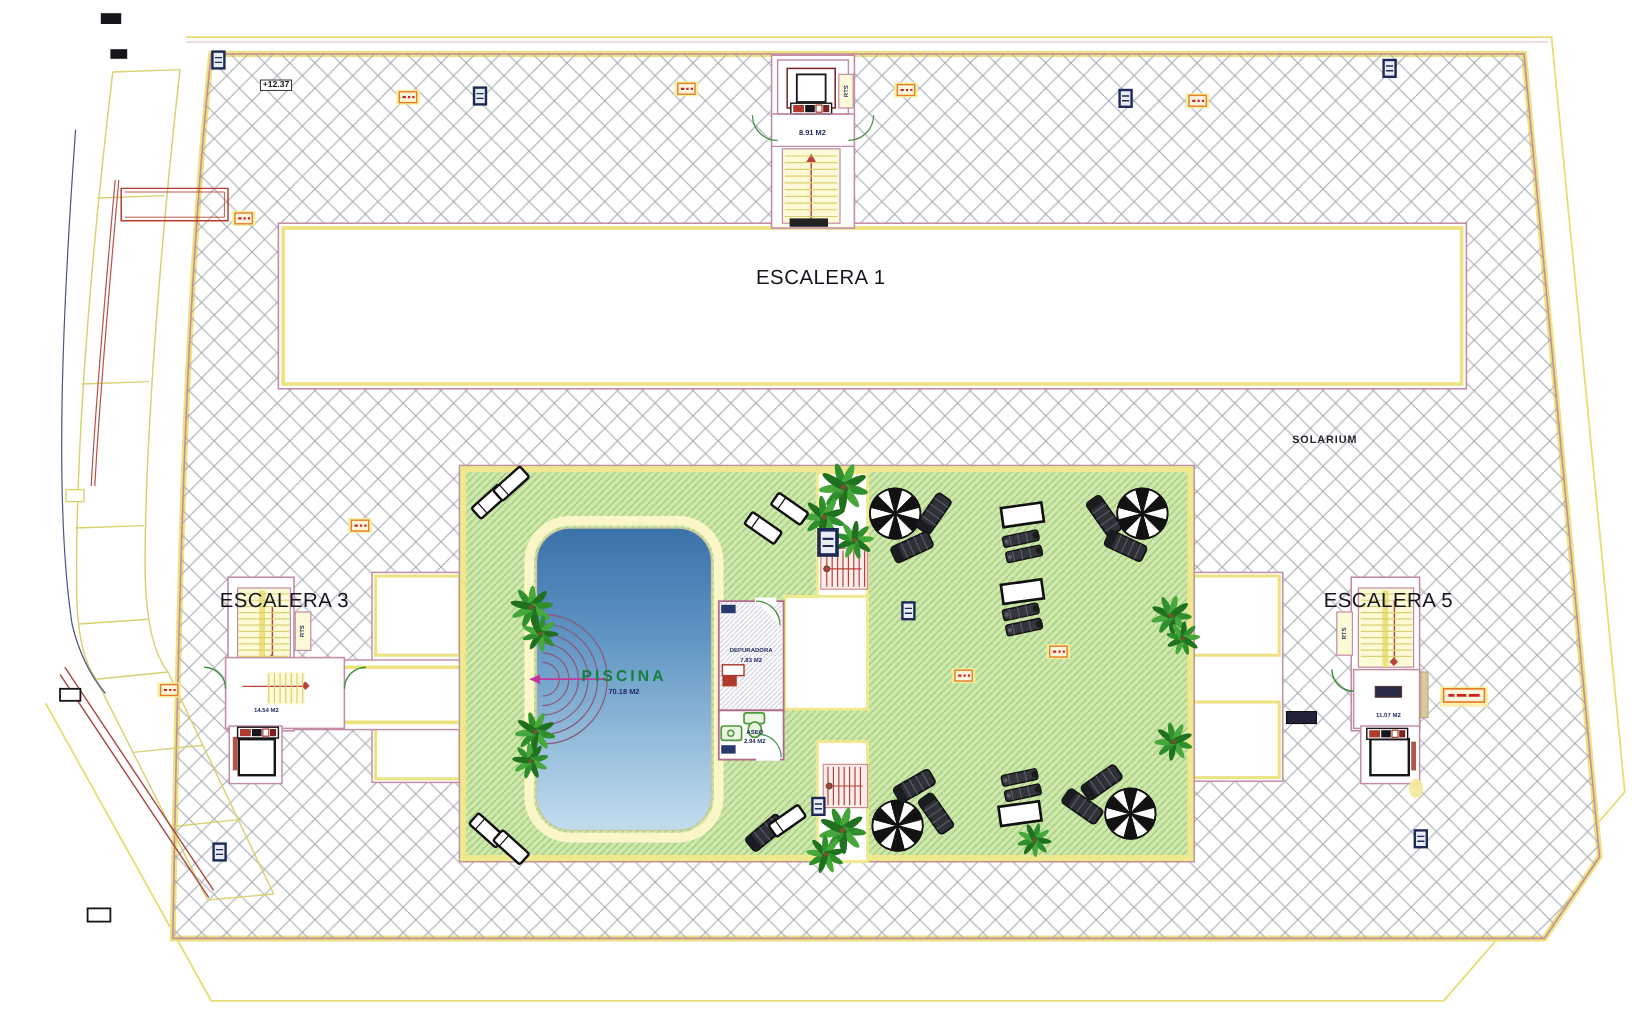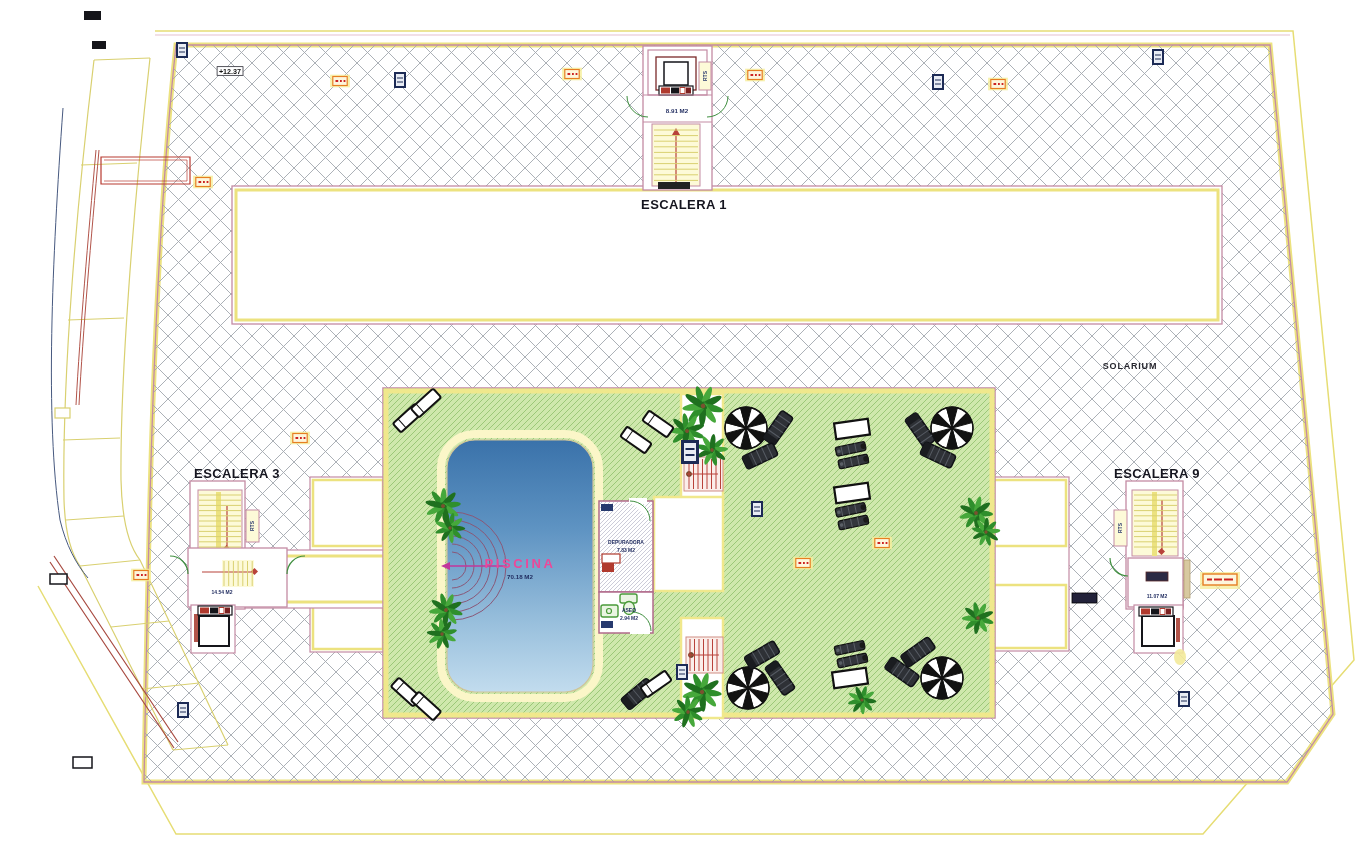--- a/index.html
+++ b/index.html
@@ -1,22 +1,22 @@
 <!DOCTYPE html>
 <html><head>
 <meta charset="utf-8">
 <style>
   html,body{margin:0;padding:0;background:#fff;}
   .canvas{position:relative;width:1360px;height:850px;background:#fff;overflow:hidden;
           font-family:"Liberation Sans","DejaVu Sans",sans-serif;}
   svg{position:absolute;left:0;top:0;}
   .lbl{position:absolute;transform:translate(-50%,-50%);white-space:nowrap;color:#15151f;}
-  .lbl.big{font-size:13px;font-weight:700;letter-spacing:.4px;}
-  .lbl.solarium{font-size:9px;font-weight:600;letter-spacing:.8px;color:#26262e;margin-left:26px;}
-  .lbl.pool{font-size:13px;font-weight:800;letter-spacing:2.6px;color:#ec4899;}
+  .lbl.big{font-size:17px;font-weight:400;letter-spacing:.4px;margin-top:28px;}
+  .lbl.solarium{font-size:9px;font-weight:600;letter-spacing:.8px;color:#26262e;}
+  .lbl.pool{font-size:13px;font-weight:800;letter-spacing:2.6px;color:#15803d;}
   .lbl.s7{font-size:10px;font-weight:700;color:#1e2a5e;transform:translate(-50%,-50%) scale(.62);}
   .lbl.s5{font-size:10px;font-weight:700;color:#1e2a5e;transform:translate(-50%,-50%) scale(.5);}
   .lbl.vert{font-size:10px;font-weight:700;color:#2a3a6e;transform:translate(-50%,-50%) rotate(-90deg) scale(.5);}
   .elev{position:absolute;transform:translate(-50%,-50%);border:1px solid #15151f;background:#fff;
         font-size:10px;font-weight:700;padding:0 2px;line-height:11px;color:#111;transform:translate(-50%,-50%) scale(.72);}
 </style>
 </head>
 <body>
 
 <div class="canvas">
@@ -376,21 +376,21 @@
         <use href="#sym-morange" transform="translate(203,182) rotate(0) scale(0.9)"></use>
         <use href="#sym-morange" transform="translate(300,438) rotate(0) scale(0.9)"></use>
         <use href="#sym-morange" transform="translate(141,575) rotate(0) scale(0.9)"></use>
         <use href="#sym-morange" transform="translate(803,563) rotate(0) scale(0.9)"></use>
         <use href="#sym-morange" transform="translate(882,543) rotate(0) scale(0.9)"></use>
       </g>
 </svg>
 
 <div class="lbl big" style="left:684px;top:204px">ESCALERA 1</div>
 <div class="lbl big" style="left:237px;top:473px">ESCALERA 3</div>
-<div class="lbl big" style="left:1157px;top:473px">ESCALERA 9</div>
+<div class="lbl big" style="left:1157px;top:473px">ESCALERA 5</div>
 <div class="lbl solarium" style="left:1104px;top:366px">SOLARIUM</div>
 <div class="lbl pool" style="left:520px;top:563px">PISCINA</div>
 <div class="lbl s7" style="left:520px;top:577px">70.18 M2</div>
 <div class="lbl s5" style="left:626px;top:542px">DEPURADORA</div>
 <div class="lbl s5" style="left:626px;top:550px">7.83 M2</div>
 <div class="lbl s5" style="left:629px;top:610px">ASEO</div>
 <div class="lbl s5" style="left:629px;top:618px">2.94 M2</div>
 <div class="lbl s7" style="left:677px;top:111px">8.91 M2</div>
 <div class="lbl s5" style="left:222px;top:592px">14.54 M2</div>
 <div class="lbl s5" style="left:1157px;top:596px">11.07 M2</div>

